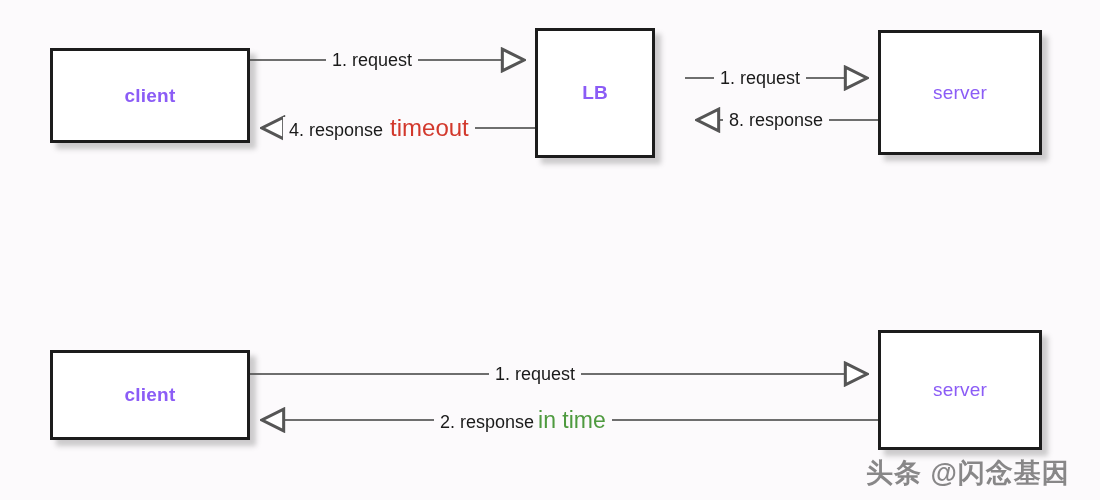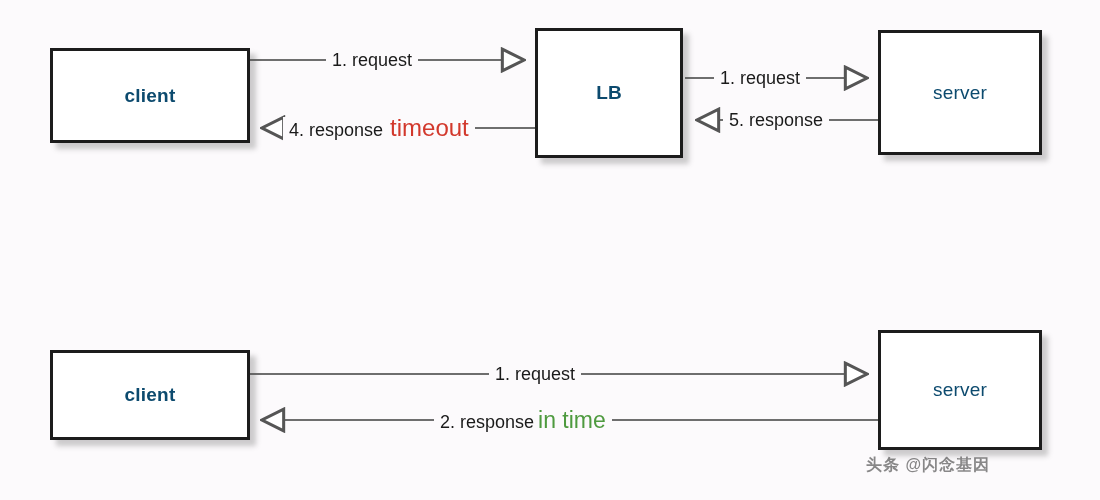--- a/index.html
+++ b/index.html
@@ -25,21 +25,21 @@
     position: absolute;
     background: #ffffff;
     border: 3px solid #1c1c1c;
     box-shadow: 6px 6px 5px rgba(80, 80, 80, 0.28);
     display: flex;
     align-items: center;
     justify-content: center;
     box-sizing: border-box;
   }
   .node-label {
-    color: #0c4a6e;
+    color: #8b5cf6;
     letter-spacing: 0.2px;
   }
   .label-bold {
     font-weight: bold;
     font-size: 19px;
   }
   .label-regular {
     font-weight: normal;
     font-size: 19px;
     text-align: center;
@@ -56,21 +56,21 @@
   .accent-timeout {
     font-size: 24px;
     color: #d2382c;
   }
   .accent-intime {
     font-size: 23px;
     color: #4e9a3f;
   }
   .watermark {
     position: absolute;
-    font-size: 16px;
+    font-size: 27px;
     font-weight: bold;
     color: rgba(40, 40, 40, 0.55);
     white-space: nowrap;
     letter-spacing: 1px;
   }
 </style>
 </head>
 <body>
 
 <svg id="canvas" viewBox="0 0 1100 500" xmlns="http://www.w3.org/2000/svg">
@@ -101,42 +101,42 @@
   </g>
   <g>
     <path d="M 878 420 L 262 420" stroke="#6e6e6e" stroke-width="2" fill="none" marker-end="url(#arrow-left)"></path>
   </g>
 </svg>
 
 <div class="node" style="left:50px; top:48px; width:200px; height:95px;">
   <span class="node-label label-bold">client</span>
 </div>
 
-<div class="node" style="left:535px; top:28px; width:148px; height:130px;">
+<div class="node" style="left:535px; top:28px; width:120px; height:130px;">
   <span class="node-label label-bold">LB</span>
 </div>
 
 <div class="node" style="left:878px; top:30px; width:164px; height:125px;">
   <span class="node-label label-regular">server</span>
 </div>
 
 <div class="edge-label" style="left:326px; top:49px;">
   <span>1. request</span>
 </div>
 
 <div class="edge-label" style="left:283px; top:117px;">
   <span>4. response</span><span class="accent-timeout" style="margin-left:7px;">timeout</span>
 </div>
 
 <div class="edge-label" style="left:714px; top:67px;">
   <span>1. request</span>
 </div>
 
 <div class="edge-label" style="left:723px; top:109px;">
-  <span>5. response</span>
+  <span>8. response</span>
 </div>
 
 <div class="node" style="left:50px; top:350px; width:200px; height:90px;">
   <span class="node-label label-bold">client</span>
 </div>
 
 <div class="node" style="left:878px; top:330px; width:164px; height:120px;">
   <span class="node-label label-regular">server</span>
 </div>
 

